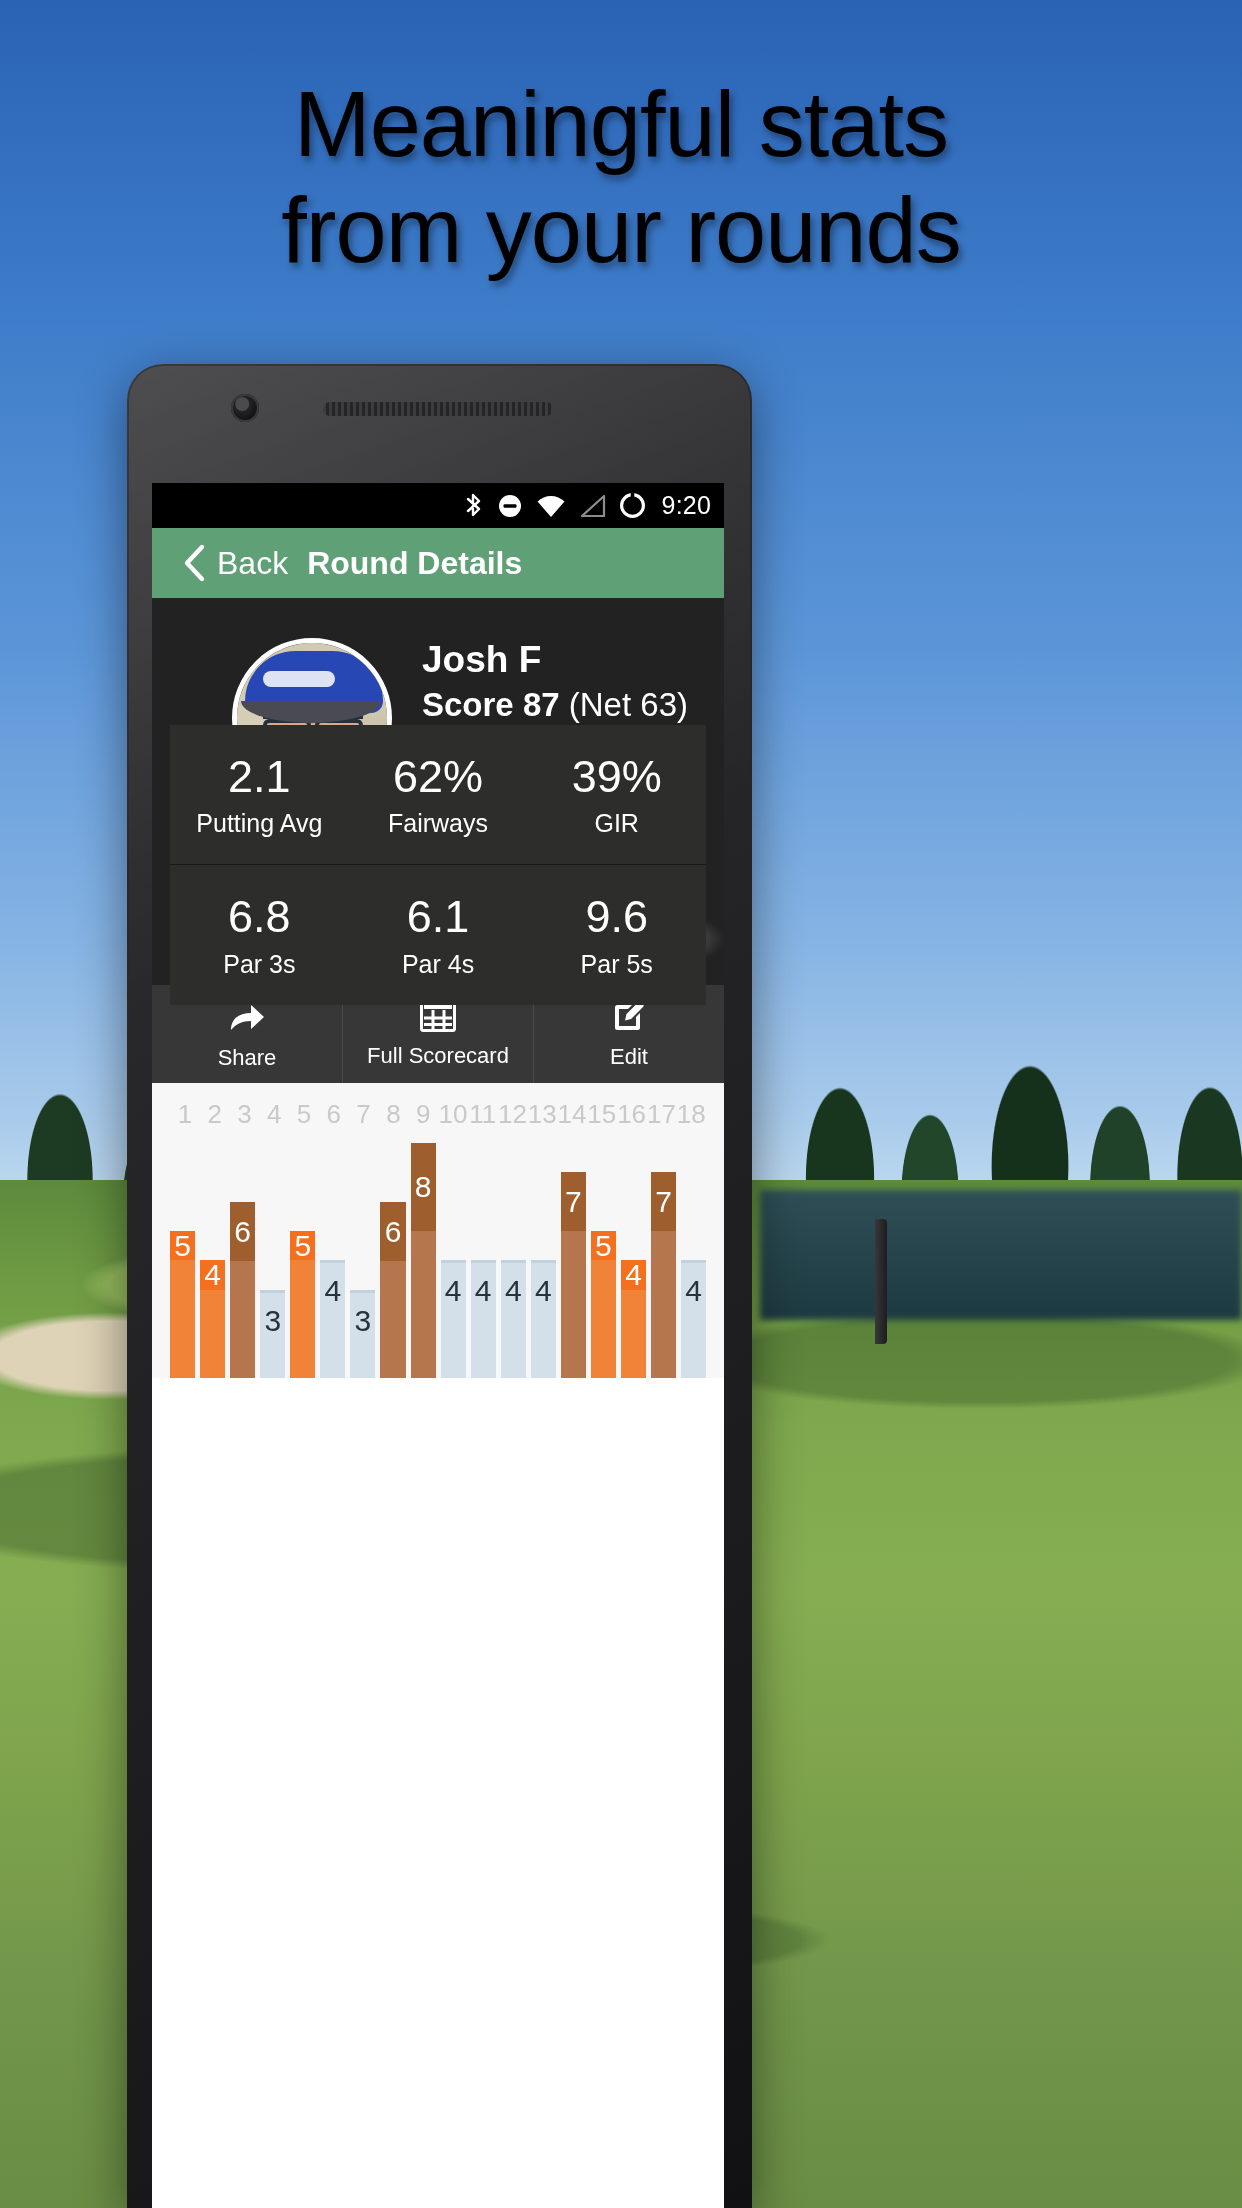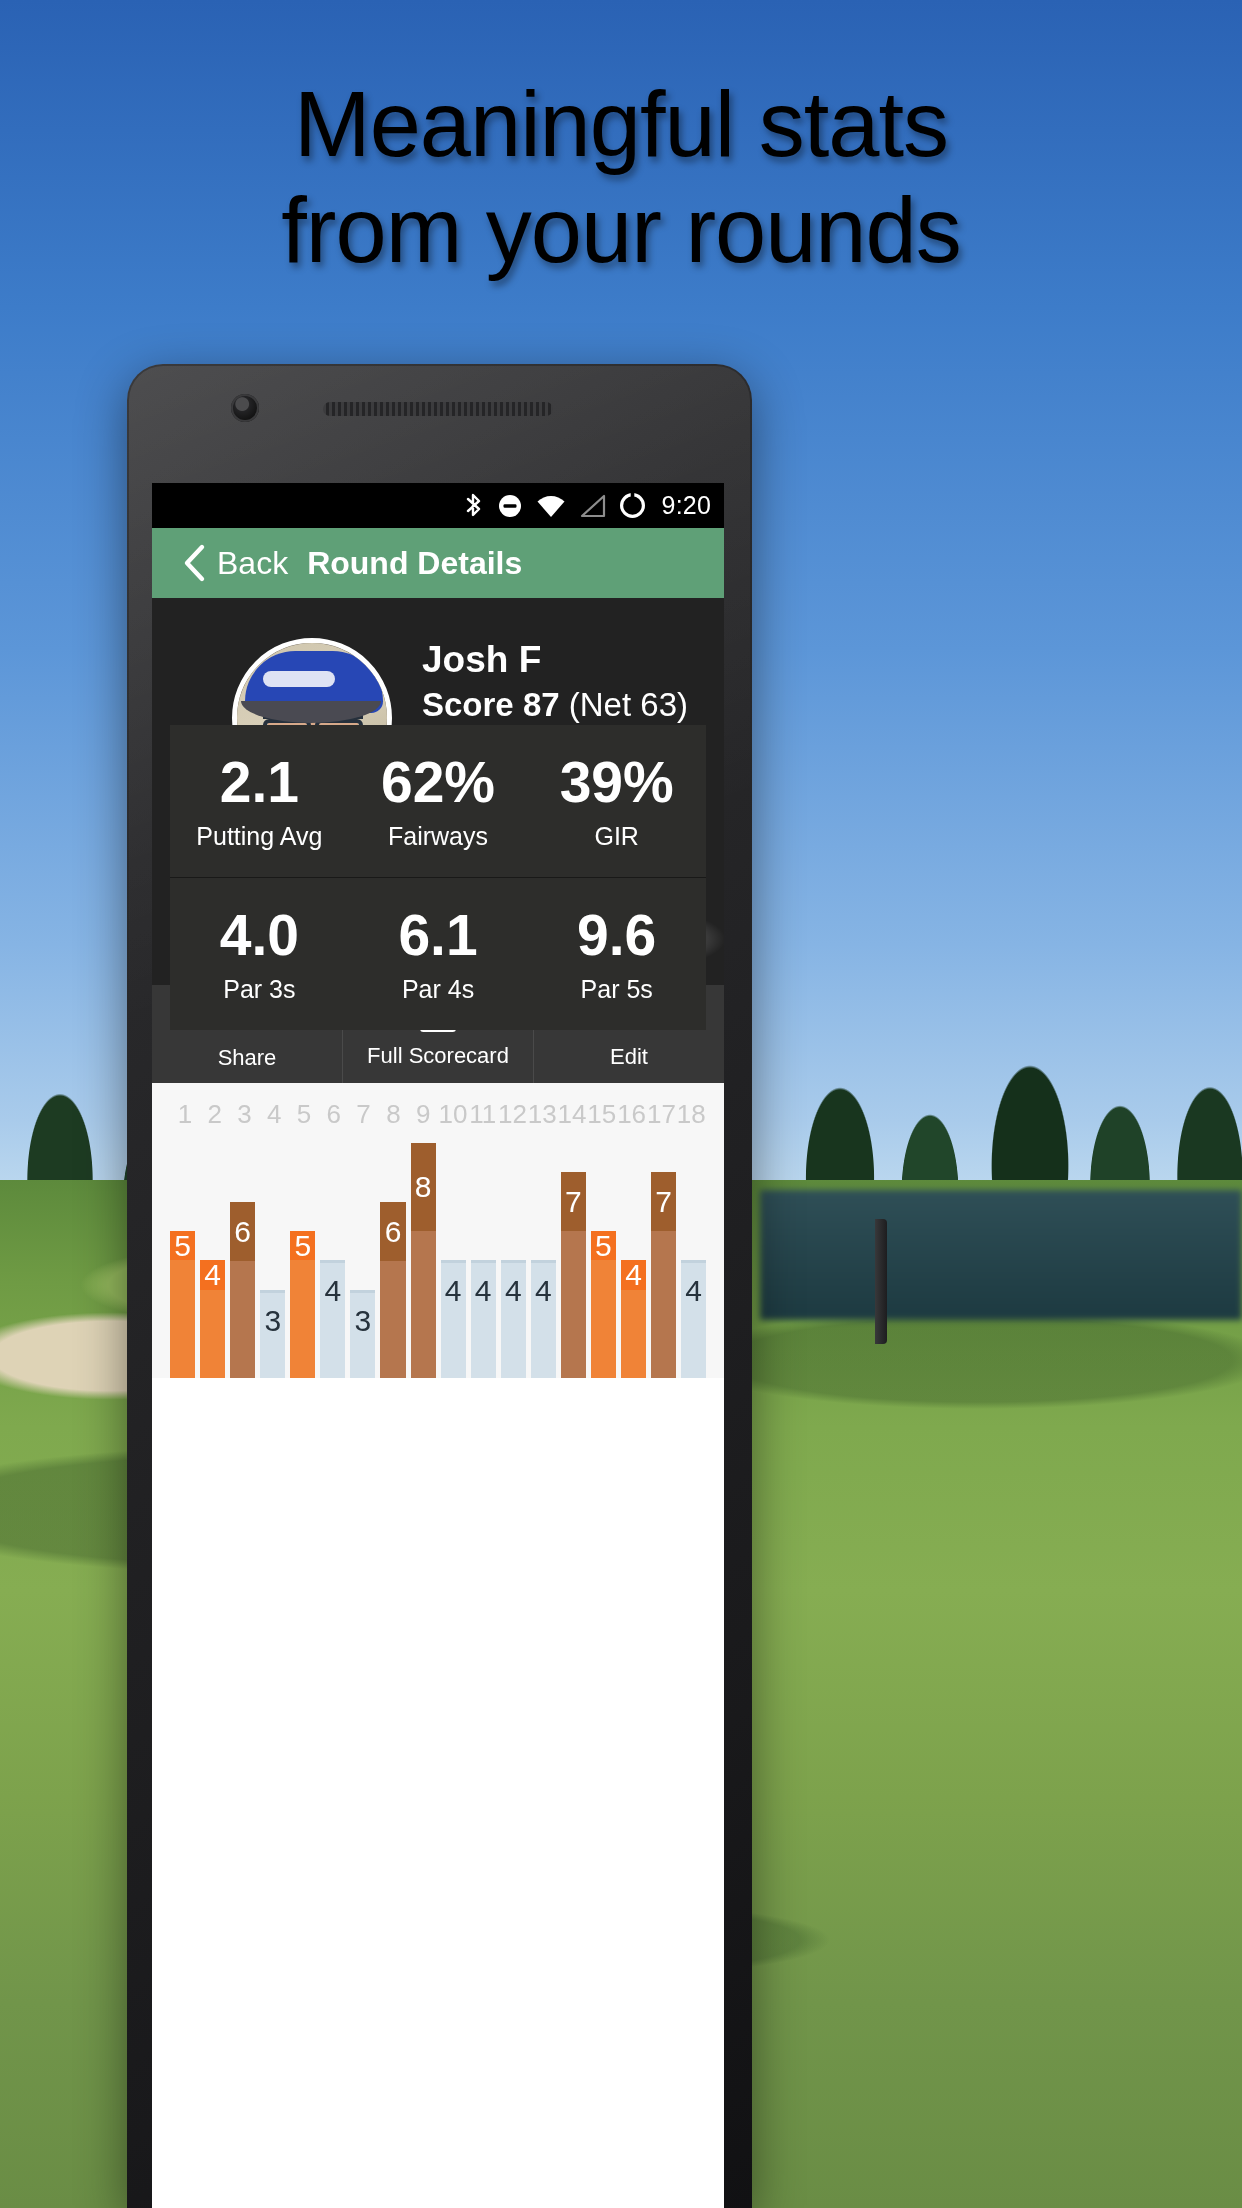--- a/index.html
+++ b/index.html
@@ -192,21 +192,21 @@
   }
 
   
   #stats {
     position:absolute; left:18px; right:18px; top:242px;
     background:#2d2d2b;
   }
   .stat-row { display:flex; border-bottom:1px solid #191918; }
   .stat-row:last-child { border-bottom:none; }
   .stat { flex:1; text-align:center; padding:28px 0 26px 0; color:#fff; }
-  .stat .val { font-size:57px; font-weight:700; line-height:1.05; }
+  .stat .val { font-size:45px; font-weight:400; line-height:1.05; }
   .stat .lbl { font-size:25px; font-weight:400; margin-top:9px; }
 </style>
 </head>
 <body>
 
 <div id="bg">
   <div class="sky"></div>
   <div class="treeline"></div>
   <div class="fairway"></div>
   <div class="water"></div>
@@ -432,21 +432,21 @@
             <div class="val">62%</div>
             <div class="lbl">Fairways</div>
           </div>
           <div class="stat">
             <div class="val">39%</div>
             <div class="lbl">GIR</div>
           </div>
         </div>
         <div class="stat-row">
           <div class="stat">
-            <div class="val">4.0</div>
+            <div class="val">6.8</div>
             <div class="lbl">Par 3s</div>
           </div>
           <div class="stat">
             <div class="val">6.1</div>
             <div class="lbl">Par 4s</div>
           </div>
           <div class="stat">
             <div class="val">9.6</div>
             <div class="lbl">Par 5s</div>
           </div>

